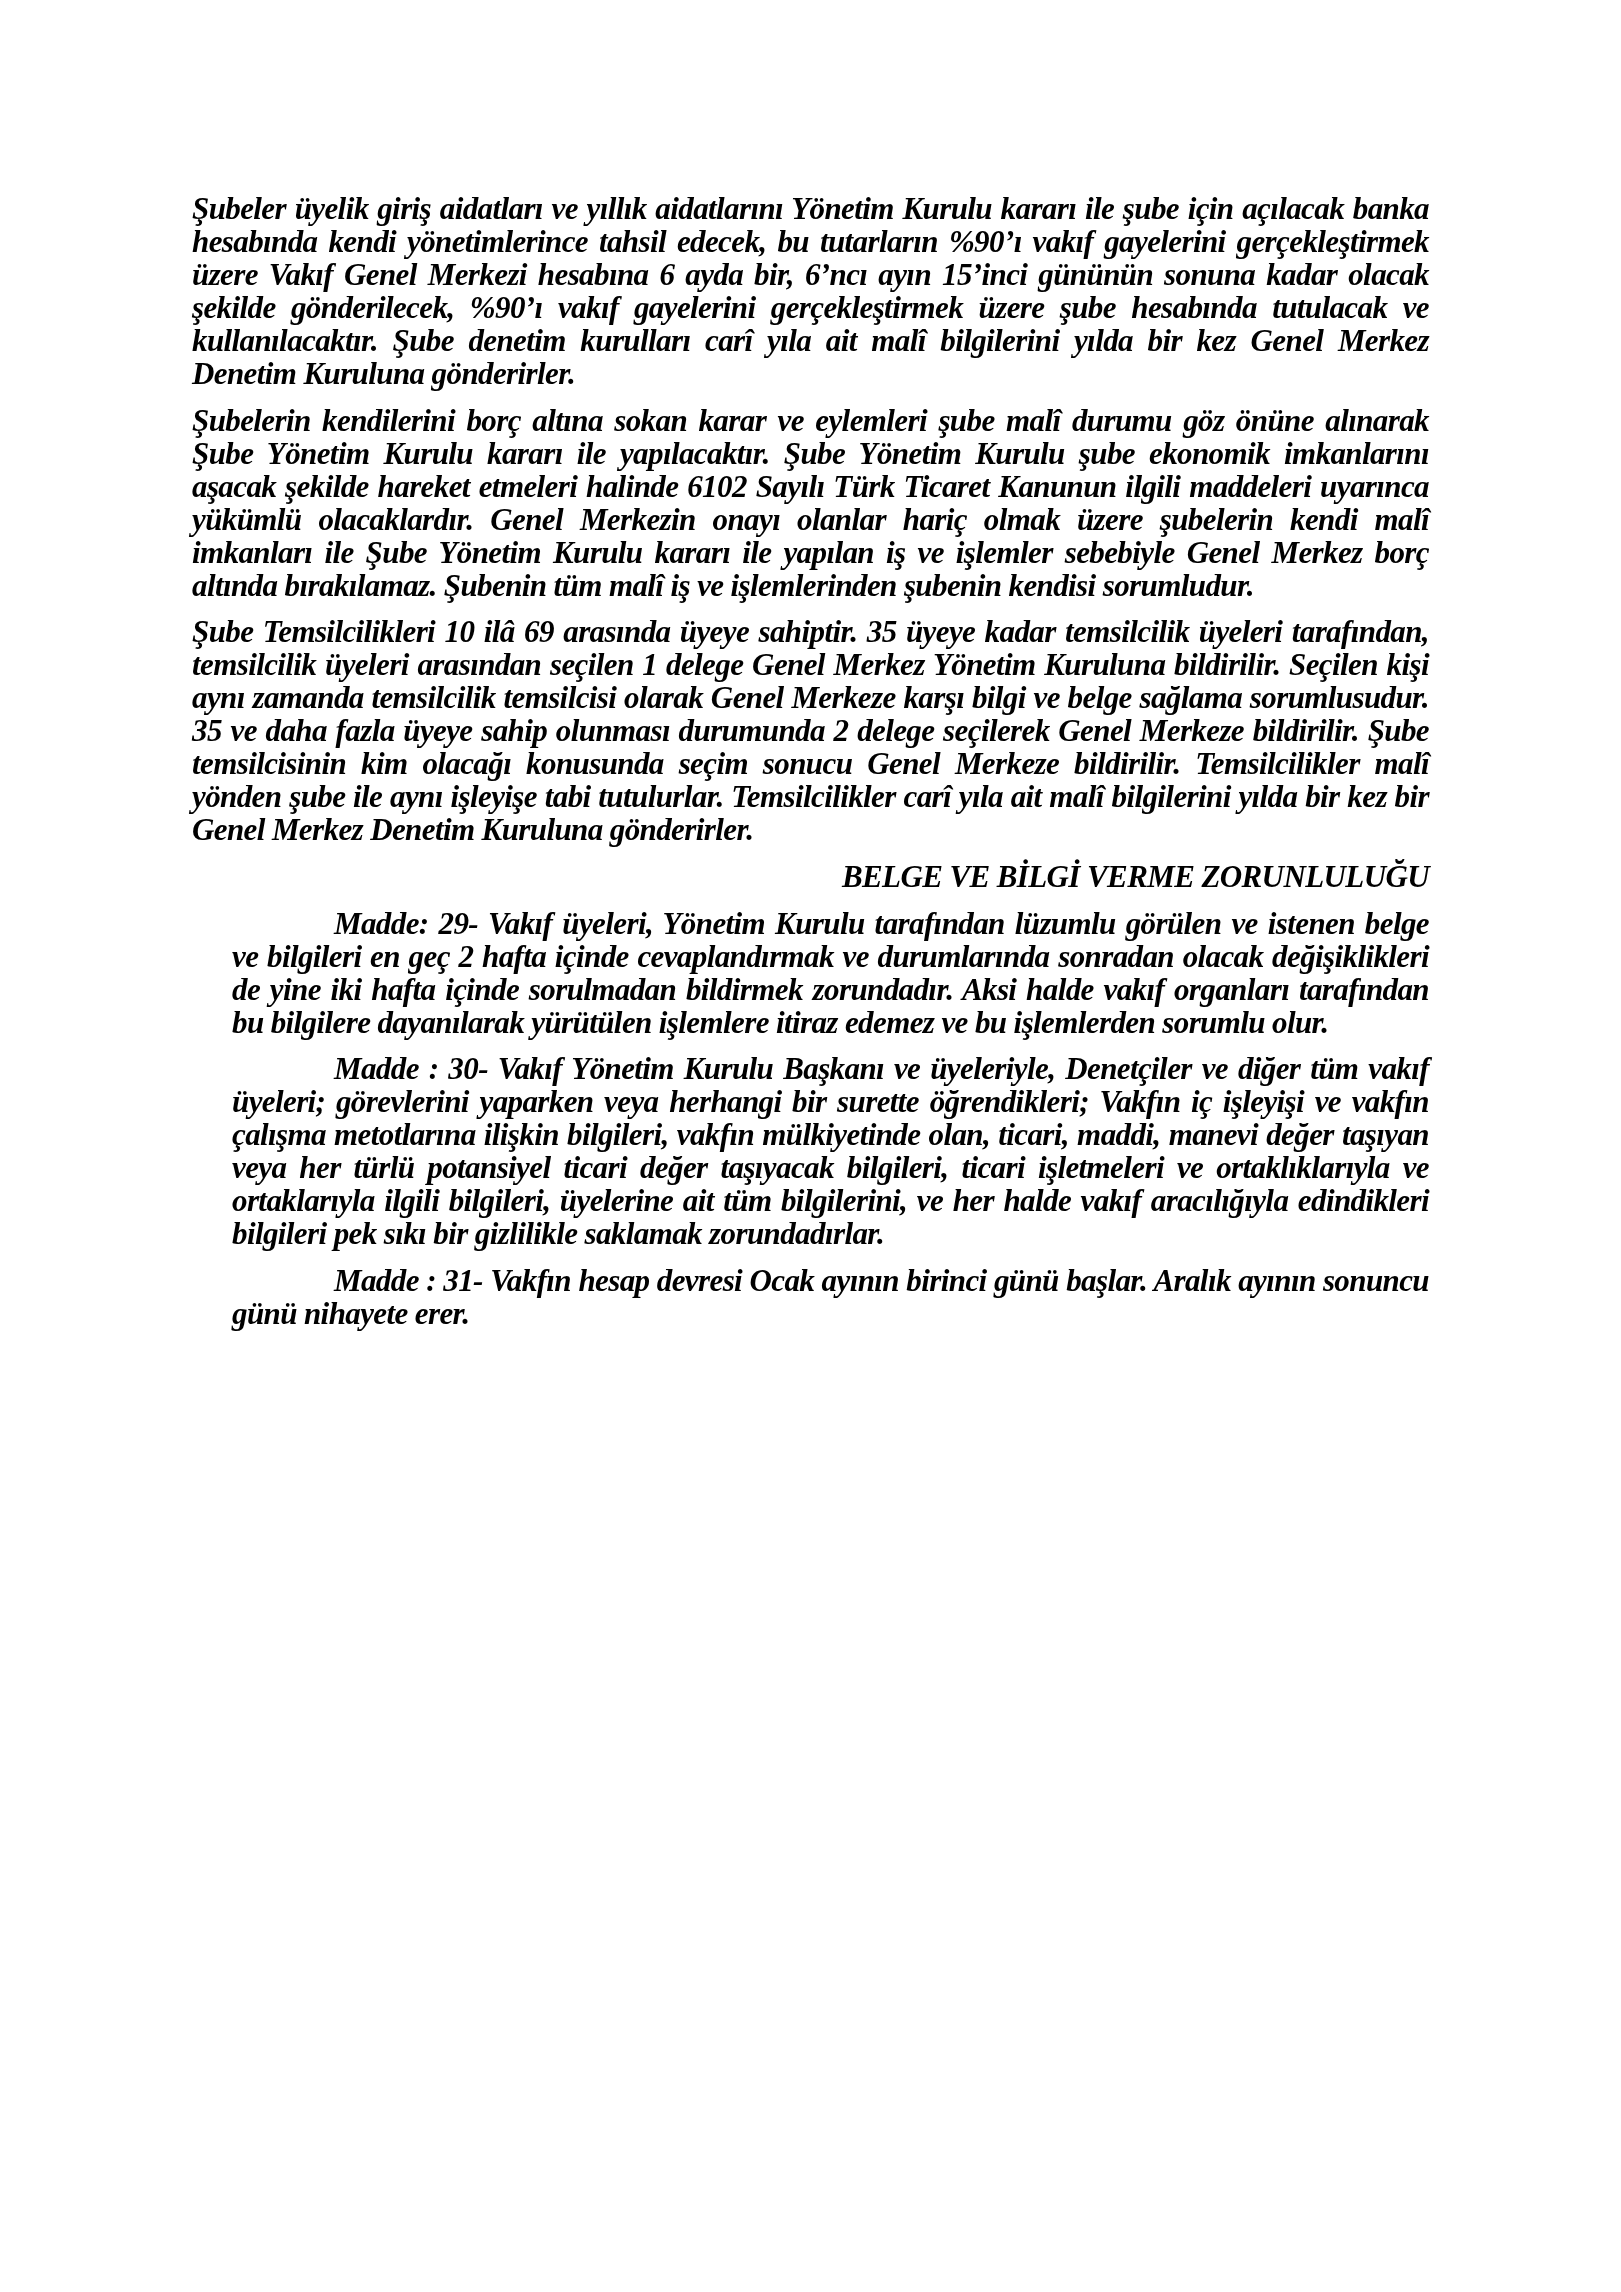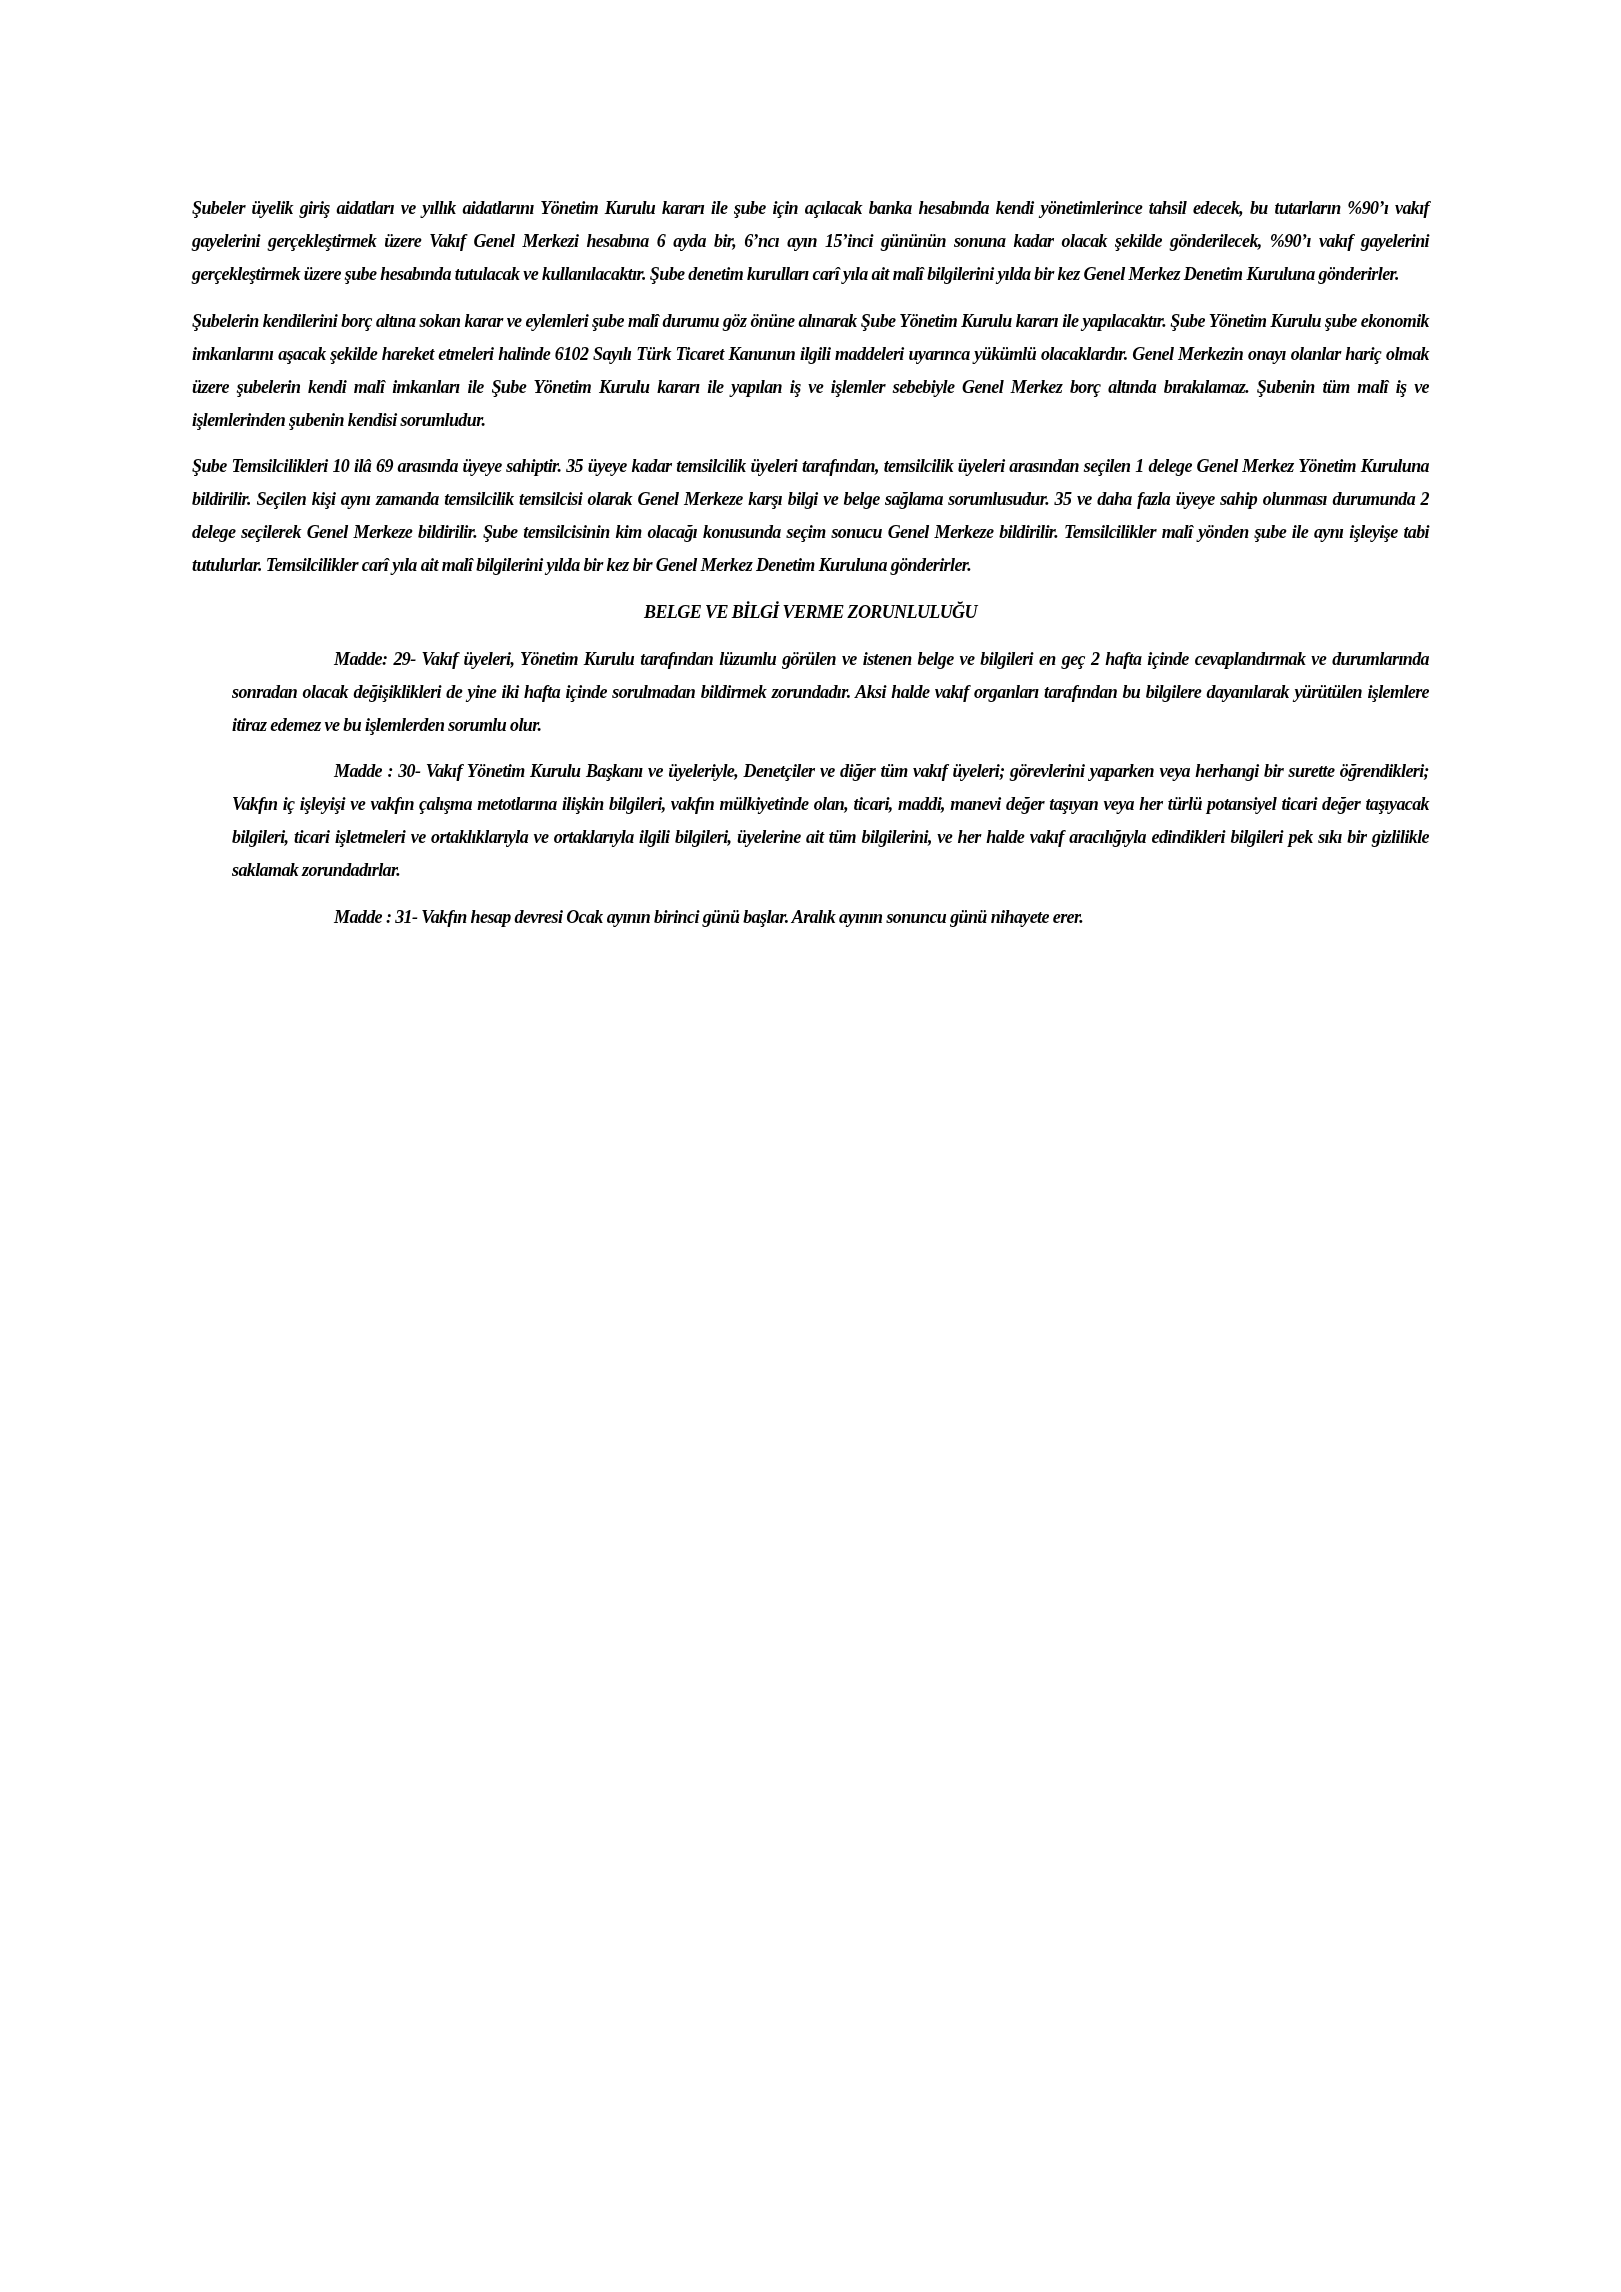--- a/index.html
+++ b/index.html
@@ -14,34 +14,34 @@
     overflow: hidden;
   }
   .page {
     position: absolute;
     left: 192px;
     top: 192px;
     width: 1237px;
     font-family: "Liberation Serif", "DejaVu Serif", serif;
     font-weight: bold;
     font-style: italic;
-    font-size: 18px;
+    font-size: 31px;
     line-height: 33px;
     color: #000000;
     letter-spacing: -0.6px;
     word-spacing: 0px;
   }
   .para {
     margin: 0 0 13.7px 0;
     text-align: justify;
     text-justify: inter-word;
   }
   .heading {
     margin: 0 0 13.7px 0;
-    text-align: center;
+    text-align: right;
   }
   .indent {
     text-indent: 102px;
     margin-left: 40px;
   }
 </style>
 </head>
 <body>
 
 <div class="page">

